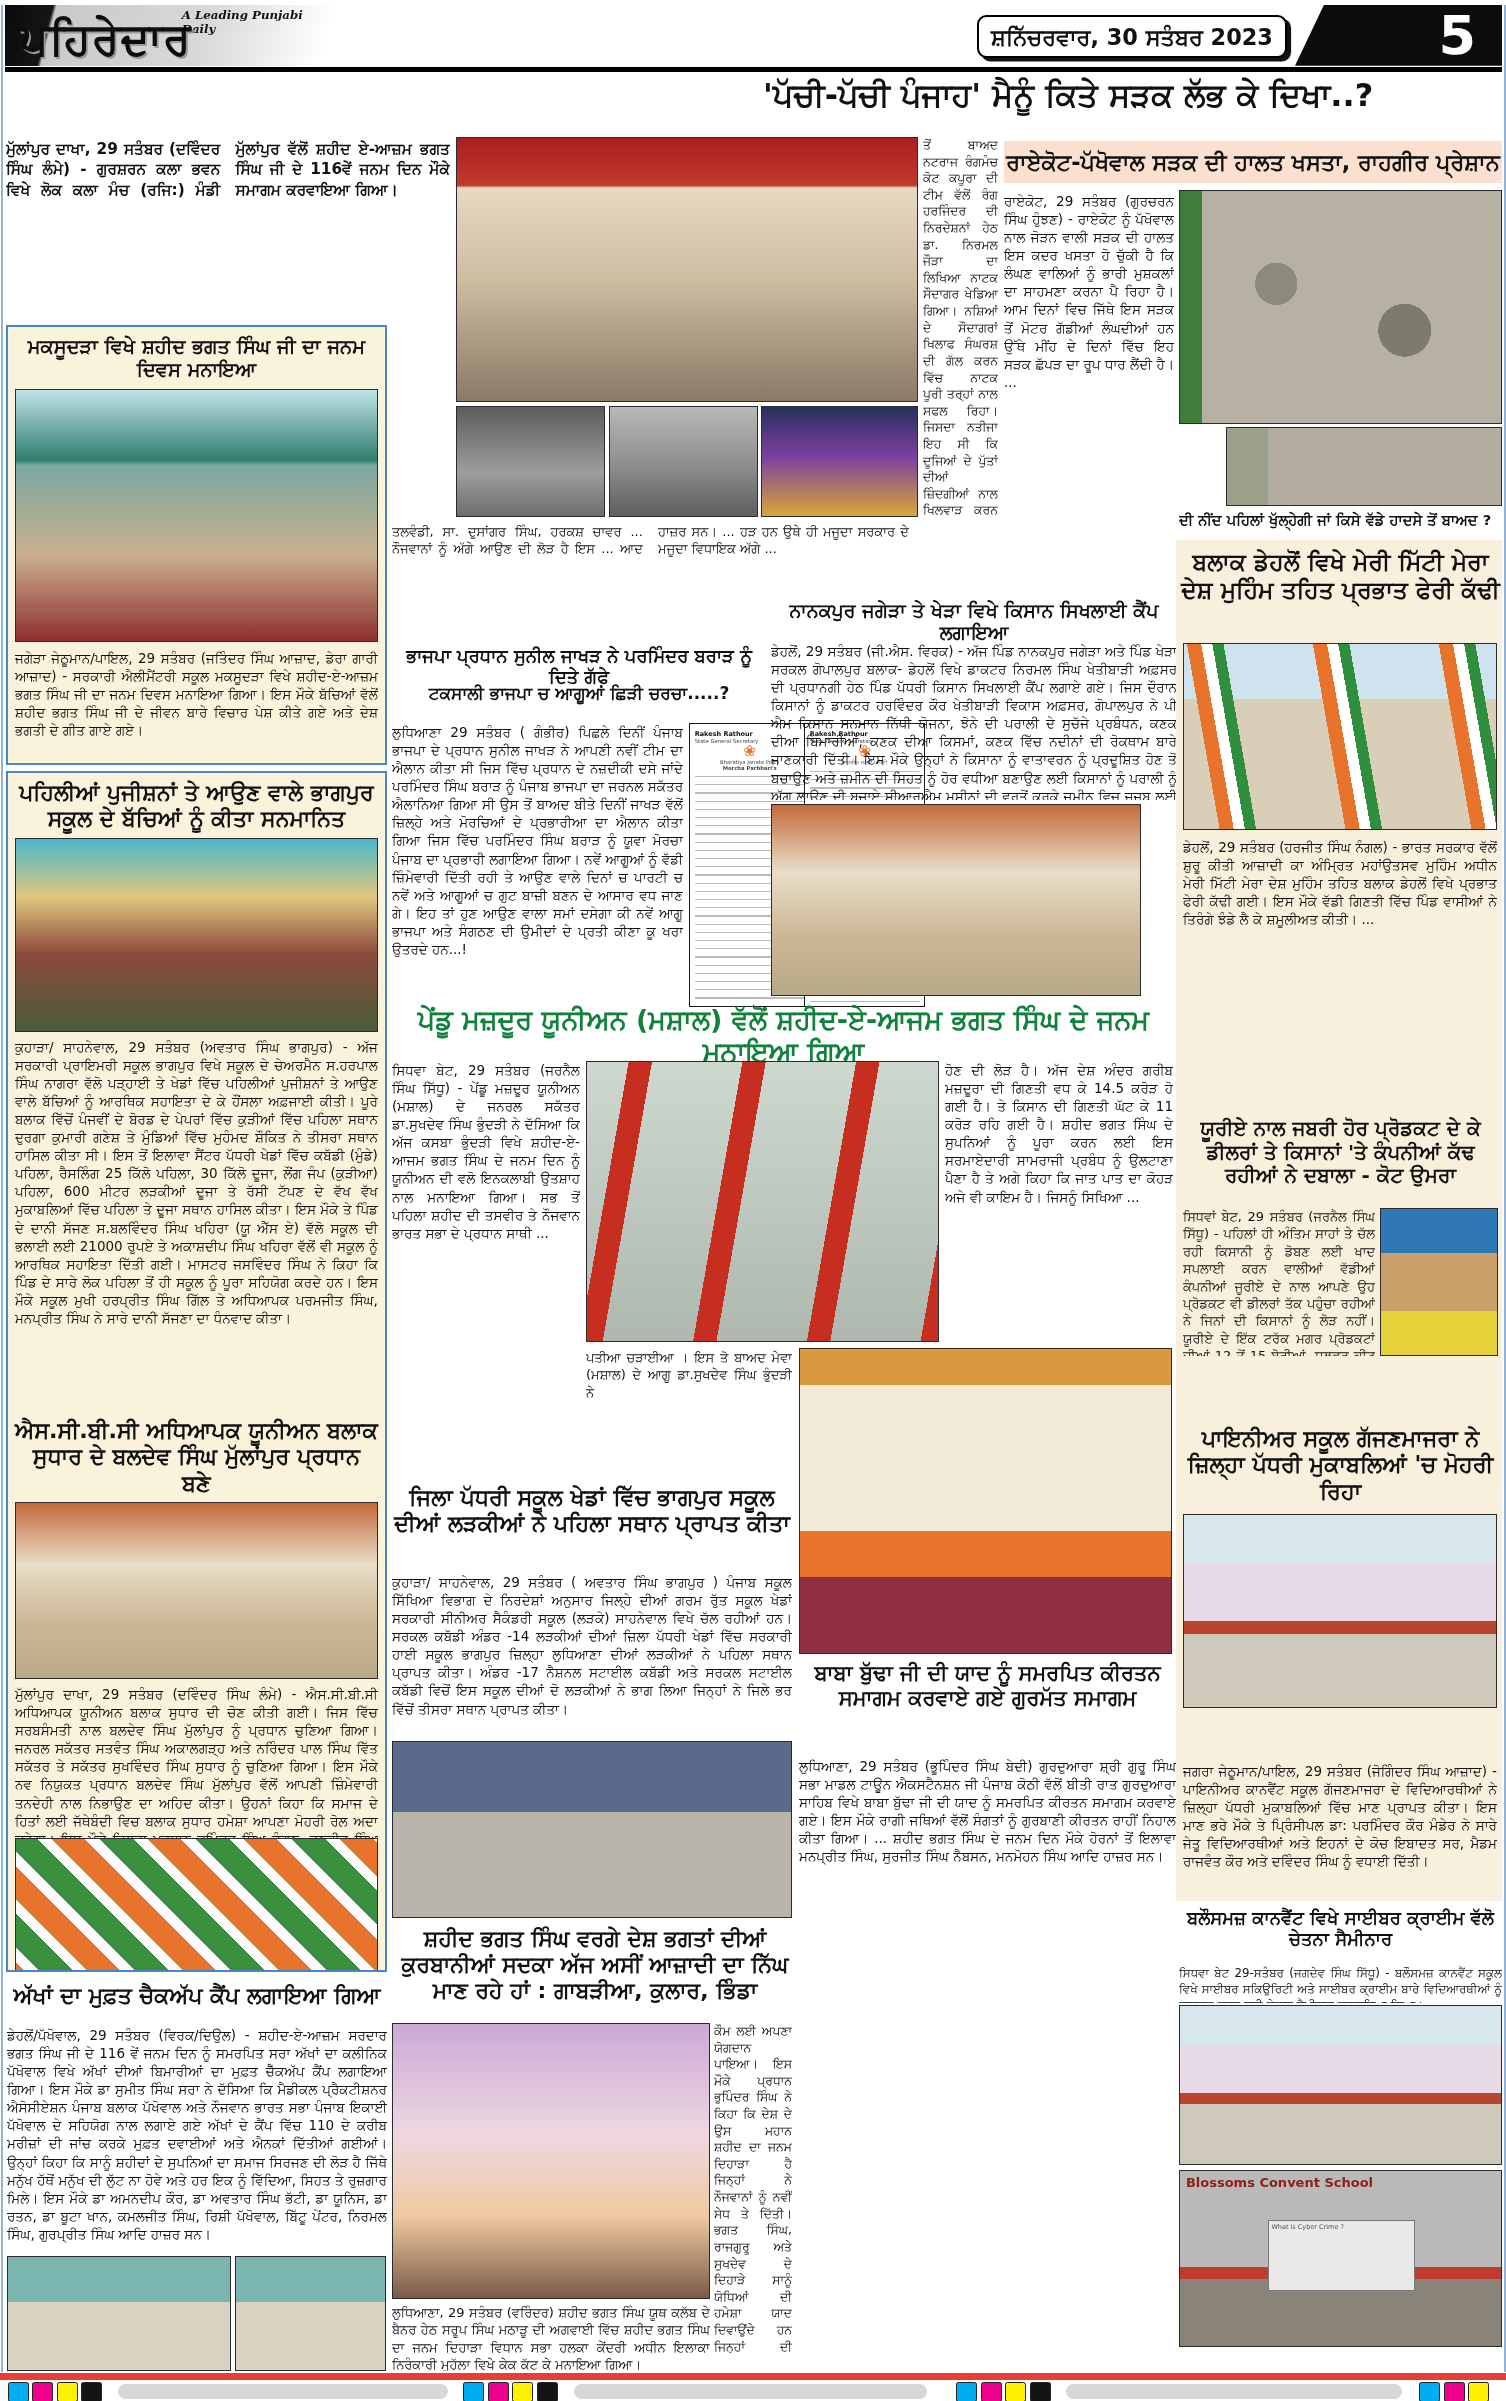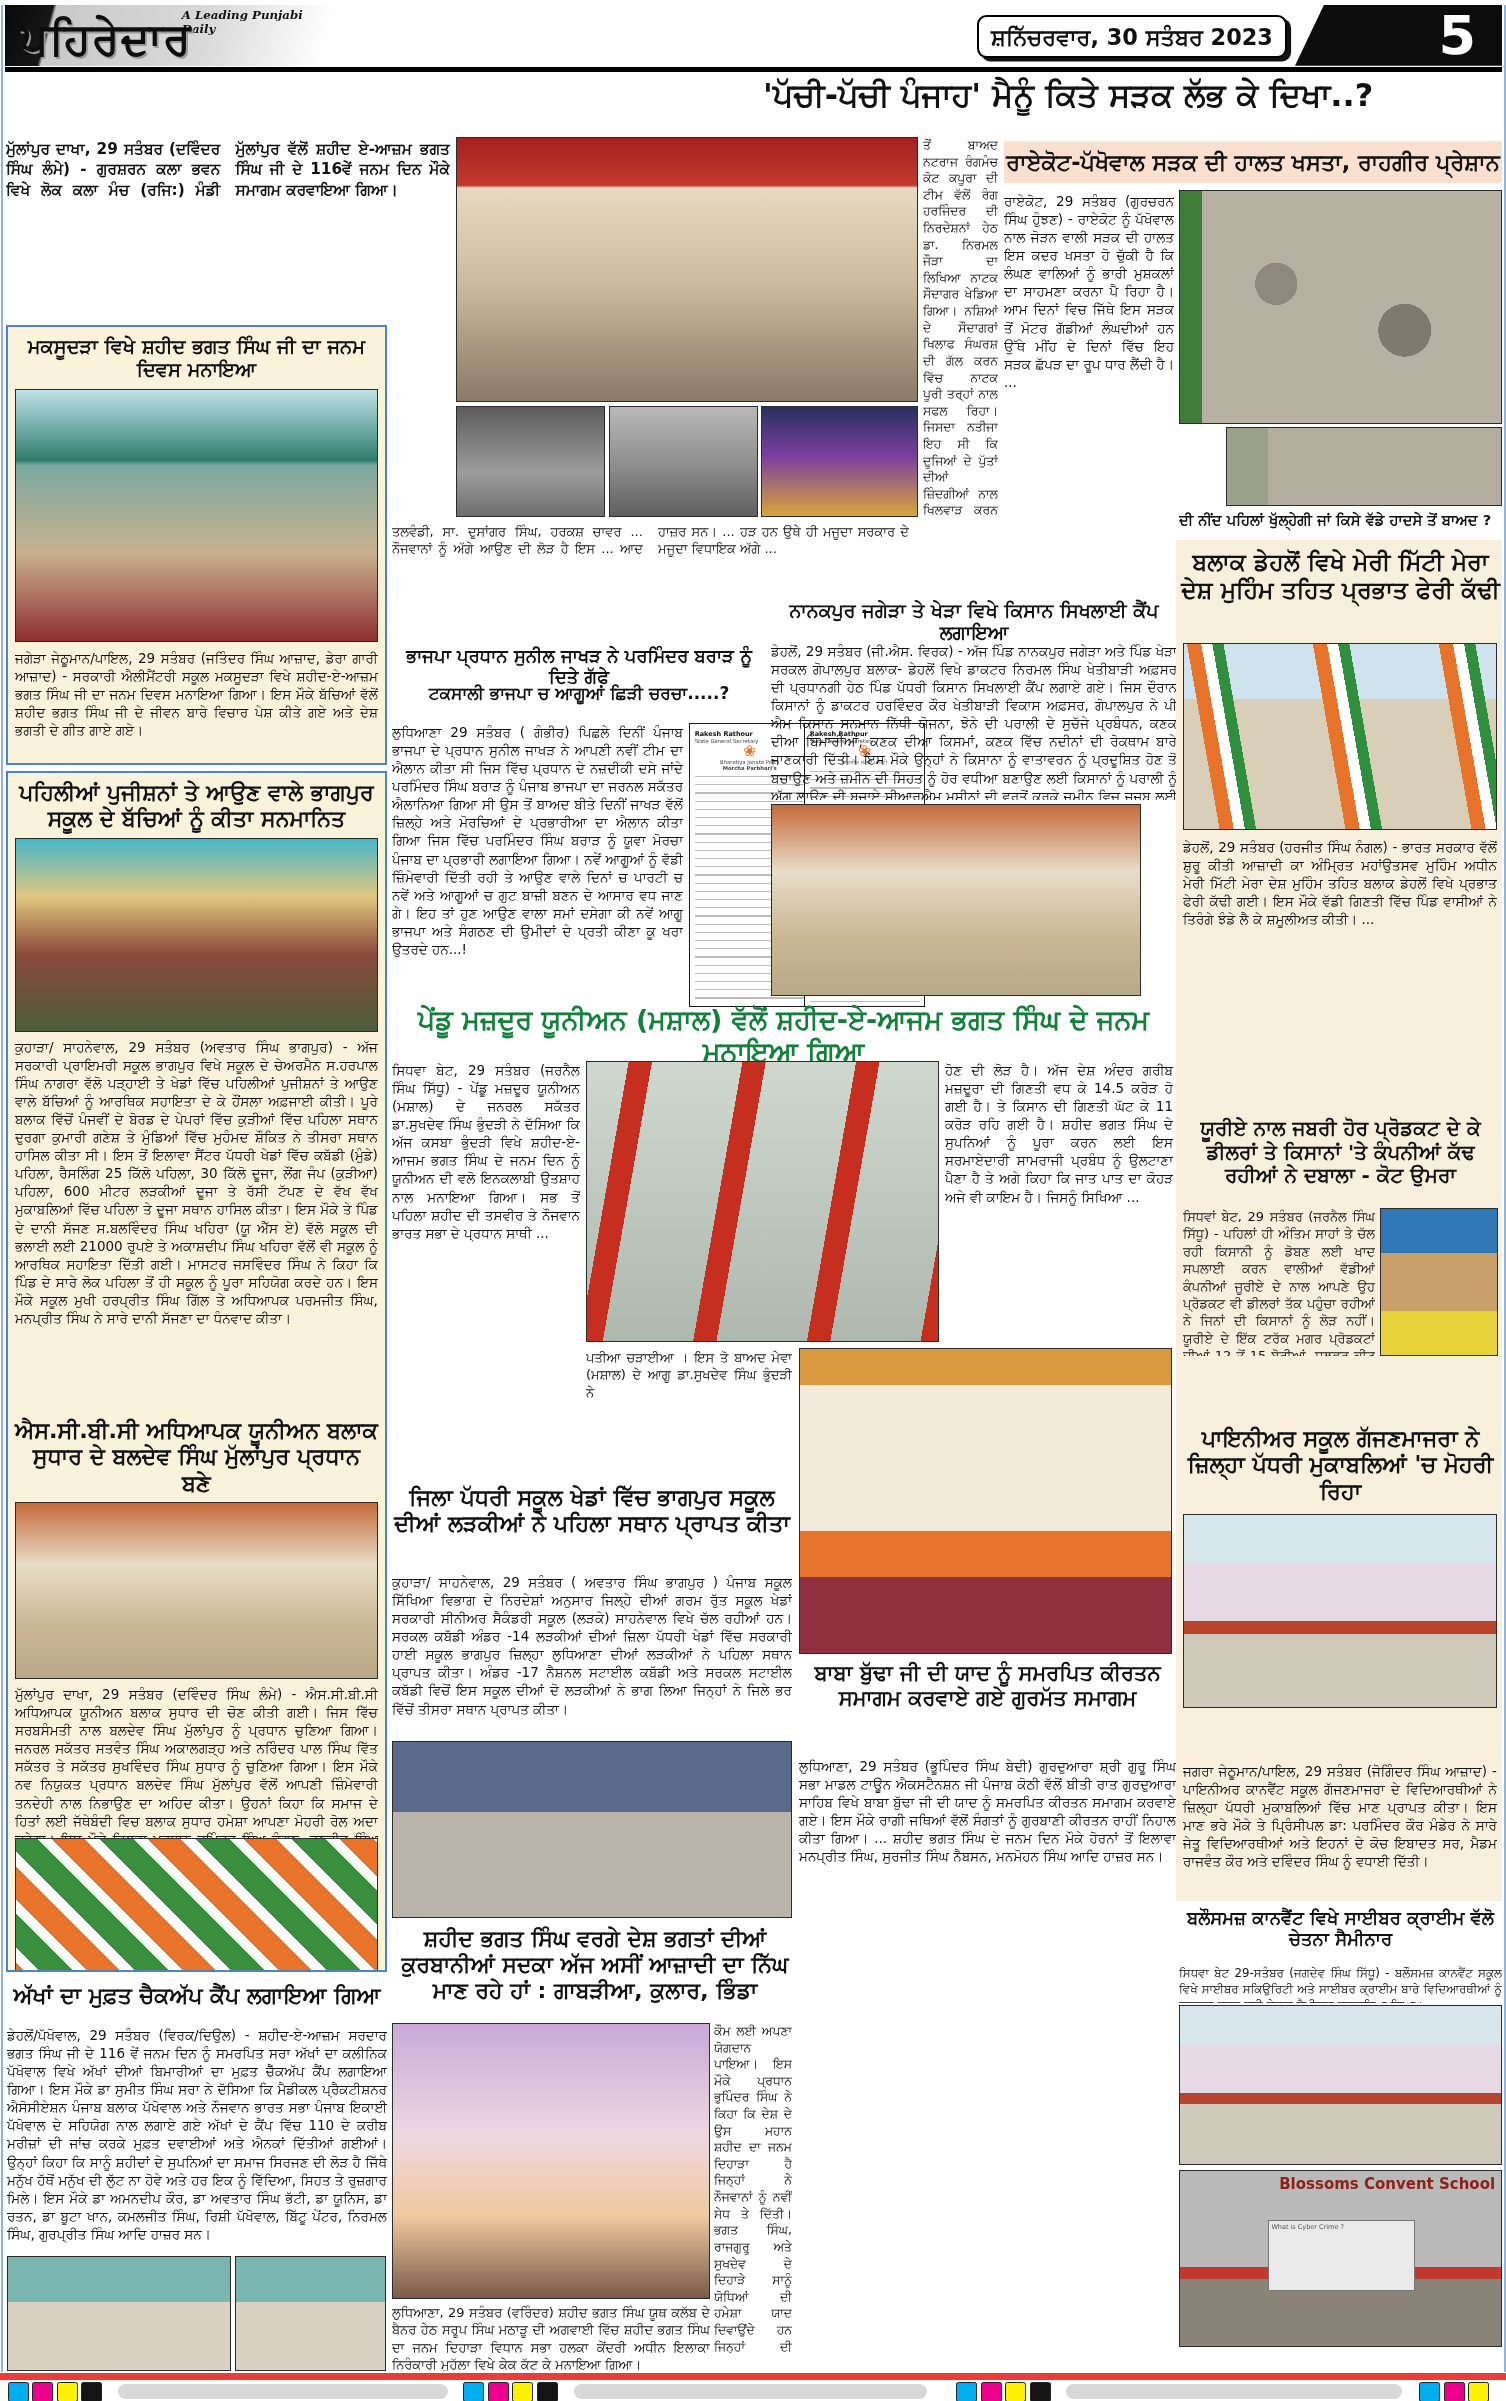--- a/index.html
+++ b/index.html
@@ -180,21 +180,21 @@
   <div class="abs bt" style="left:1183px;top:1208px;width:192px;height:148px;font-size:13px;">ਸਿਧਵਾਂ ਬੇਟ, 29 ਸਤੰਬਰ (ਜਰਨੈਲ ਸਿੰਘ ਸਿੱਧੂ) - ਪਹਿਲਾਂ ਹੀ ਅੰਤਿਮ ਸਾਹਾਂ ਤੇ ਚੱਲ ਰਹੀ ਕਿਸਾਨੀ ਨੂੰ ਡੋਬਣ ਲਈ ਖਾਦ ਸਪਲਾਈ ਕਰਨ ਵਾਲੀਆਂ ਵੱਡੀਆਂ ਕੰਪਨੀਆਂ ਜੂਰੀਏ ਦੇ ਨਾਲ ਆਪਣੇ ਉਹ ਪ੍ਰੋਡਕਟ ਵੀ ਡੀਲਰਾਂ ਤੱਕ ਪਹੁੰਚਾ ਰਹੀਆਂ ਨੇ ਜਿਨਾਂ ਦੀ ਕਿਸਾਨਾਂ ਨੂੰ ਲੋੜ ਨਹੀਂ। ਯੂਰੀਏ ਦੇ ਇੱਕ ਟਰੱਕ ਮਗਰ ਪ੍ਰੋਡਕਟਾਂ ਦੀਆਂ 12 ਤੋਂ 15 ਬੋਰੀਆਂ, ਸਲਫਰ ਕੀਟ ਨਾਸ਼ਕ ਦਵਾਈਆਂ ਅਤੇ 25 ਕਿਲੋ ਐਮੈਕਸਡ ਇੱਕ ਜੂਰੀਏ ਦੇ ਨਾਲ ਦਿੱਤੀ ਜਾ ਰਹੀ ਹੈ ਜੇਕਰ ਕੋਈ ਡੀਲਰ ਇਹ ਫਾਲਤੂ ਨਾਲ ਨਹੀਂ ਲੈਂਦਾ ਤਾਂ ਉਸਨੂੰ ਯੂਰੀਆ ਨਹੀਂ ਦਿੱਤਾ ਜਾ ਰਿਹਾ ਅਤੇ ਡੀਲਰਾਂ ਤੋਂ ਕਿਸਾਨਾਂ ਨੂੰ ਜੂਰੀਆ ਲੈਣ ਲਈ ਮਜਬੂਰੀ ਬਸ ਇਹ ਪ੍ਰੋਡਕਟ ਲੈਣੇ ਪੈ ਰਹੇ ਨੇ ਜੋ ਉਹਨਾਂ ਦੇ ਕਿਸੇ ਕੰਮ ਨਹੀਂ ਆ ਰਹੇ। ਕੰਪਨੀਆਂ ਵੱਲੋਂ ਅਜਿਹੇ ਵਰਤਾਰੇ ਦੀ ਜਮਹੂਰੀ ਕਿਸਾਨ ਸਭਾ ਦੇ ਜਿਲਾ ਪ੍ਰਧਾਨ ਬਲਰਾਜ ਸਿੰਘ ਕੋਟ ਉਮਰਾ ਨੇ ਸਖਤ ਨਿਖੇਦੀ ਕਰਦਿਆਂ ਕਿਹਾ ਕਿ ਕੰਪਨੀਆਂ ਕਿਸਾਨਾਂ ਨੂੰ ਬੇਲੋੜੇ ਮਹਿੰਗੇ ਪ੍ਰੋਡਕਟ ਦੇ ਖਰੀਦਾਈ ਅਤੇ ਖੁਦਕਸ਼ੀਆਂ ਕਰਨ ਲਈ ਮਜਬੂਰ ਕਰ ਰਹੀਆਂ ਨੇ ਉਹਨਾਂ ਸਰਕਾਰ ਤੋਂ ਅਜਿਹੇ ਵਰਤਾਰੇ ਨੂੰ ਰੋਕਣ ਲਈ ਸਖਤ ਕਦਮ ਪੁੱਟਣ ਦੀ ਅਪੀਲ ਕੀਤੀ।</div>
 
   <div class="abs hl" style="left:1179px;top:1425px;width:323px;height:84px;font-size:22.4px;">ਪਾਇਨੀਅਰ ਸਕੂਲ ਗੱਜਣਮਾਜਰਾ ਨੇ ਜ਼ਿਲ੍ਹਾ ਪੱਧਰੀ ਮੁਕਾਬਲਿਆਂ 'ਚ ਮੋਹਰੀ ਰਿਹਾ</div>
   <div class="abs photo ph-mosaic" style="left:1183px;top:1514px;width:314px;height:194px;"></div>
   <div class="abs bt" style="left:1183px;top:1714px;width:314px;height:177px;font-size:13.5px;margin-top:48px;">ਜਗਰਾ ਜੇਠੂਮਾਨ/ਪਾਇਲ, 29 ਸਤੰਬਰ (ਜੋਗਿੰਦਰ ਸਿੰਘ ਆਜ਼ਾਦ) - ਪਾਇਨੀਅਰ ਕਾਨਵੈਂਟ ਸਕੂਲ ਗੱਜਣਮਾਜਰਾ ਦੇ ਵਿਦਿਆਰਥੀਆਂ ਨੇ ਜ਼ਿਲ੍ਹਾ ਪੱਧਰੀ ਮੁਕਾਬਲਿਆਂ ਵਿੱਚ ਮਾਣ ਪ੍ਰਾਪਤ ਕੀਤਾ। ਇਸ ਮਾਣ ਭਰੇ ਮੌਕੇ ਤੇ ਪ੍ਰਿੰਸੀਪਲ ਡਾ: ਪਰਮਿੰਦਰ ਕੌਰ ਮੰਡੇਰ ਨੇ ਸਾਰੇ ਜੇਤੂ ਵਿਦਿਆਰਥੀਆਂ ਅਤੇ ਇਹਨਾਂ ਦੇ ਕੋਚ ਇਬਾਦਤ ਸਰ, ਮੈਡਮ ਰਾਜਵੰਤ ਕੌਰ ਅਤੇ ਦਵਿੰਦਰ ਸਿੰਘ ਨੂੰ ਵਧਾਈ ਦਿੱਤੀ।</div>
 
   <div class="abs hl" style="left:1179px;top:1907px;width:323px;height:57px;font-size:18px;">ਬਲੌਸਮਜ਼ ਕਾਨਵੈਂਟ ਵਿਖੇ ਸਾਈਬਰ ਕ੍ਰਾਈਮ ਵੱਲੋ ਚੇਤਨਾ ਸੈਮੀਨਾਰ</div>
   <div class="abs bt" style="left:1179px;top:1966px;width:323px;height:37px;font-size:11.8px;">ਸਿਧਵਾ ਬੇਟ 29-ਸਤੰਬਰ (ਜਗਦੇਵ ਸਿੰਘ ਸਿੱਧੂ) - ਬਲੌਸਮਜ਼ ਕਾਨਵੈਂਟ ਸਕੂਲ ਵਿਖੇ ਸਾਈਬਰ ਸਕਿਉਰਿਟੀ ਅਤੇ ਸਾਈਬਰ ਕ੍ਰਾਈਮ ਬਾਰੇ ਵਿਦਿਆਰਥੀਆਂ ਨੂੰ ਜਾਗਰੂਕ ਕਰਨ ਲਈ ਚੇਤਨਾ ਸੈਮੀਨਾਰ ਕਰਵਾਇਆ ਗਿਆ।</div>
   <div class="abs photo ph-mosaic" style="left:1179px;top:2005px;width:323px;height:160px;"></div>
   <div class="abs photo ph-seminar" style="left:1179px;top:2170px;width:323px;height:177px;">
-    <div style="position:absolute;top:3.5px;left:5.9px;right:5.9px;color:#8f2018;font-weight:bold;font-size:15px;text-align:right;overflow:hidden;white-space:nowrap;">Blossoms Convent School</div>
+    <div style="position:absolute;top:3.5px;left:5.9px;right:5.9px;color:#8f2018;font-weight:bold;font-size:13px;text-align:left;overflow:hidden;white-space:nowrap;">Blossoms Convent School</div>
     <div style="position:absolute;top:49px;left:88px;width:147px;height:71px;background:#e9e9e9;border:1.2px solid #777;font-size:6.5px;color:#555;padding:2.4px;box-sizing:border-box;">What is Cyber Crime ?</div>
   </div>
 
   <div class="abs redbar" style="left:0;top:2373px;width:1507px;height:7px;"></div>
   <div class="abs" style="left:7.7px;top:2382px;">
     <span class="chip chip-c"></span><span class="chip chip-m"></span><span class="chip chip-y"></span><span class="chip chip-k"></span>
   </div>
   <div class="abs pill" style="left:118px;top:2384px;width:330px;"></div>
   <div class="abs" style="left:463px;top:2382px;">
     <span class="chip chip-c"></span><span class="chip chip-m"></span><span class="chip chip-y"></span><span class="chip chip-k"></span>

